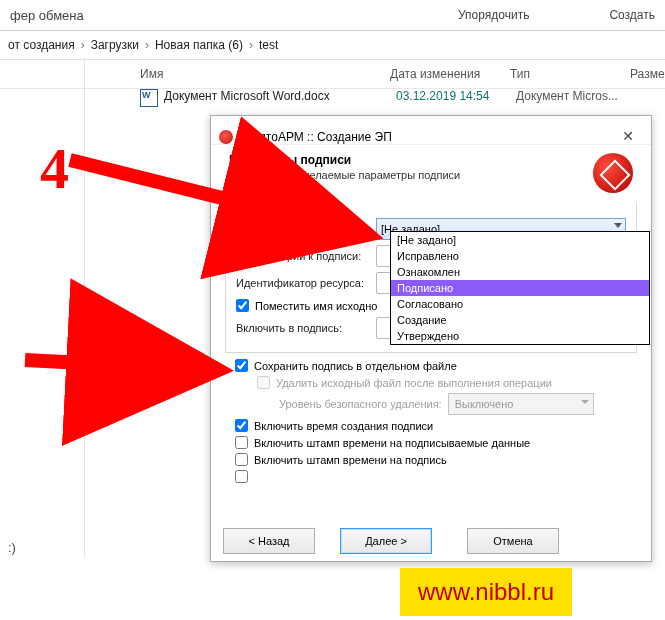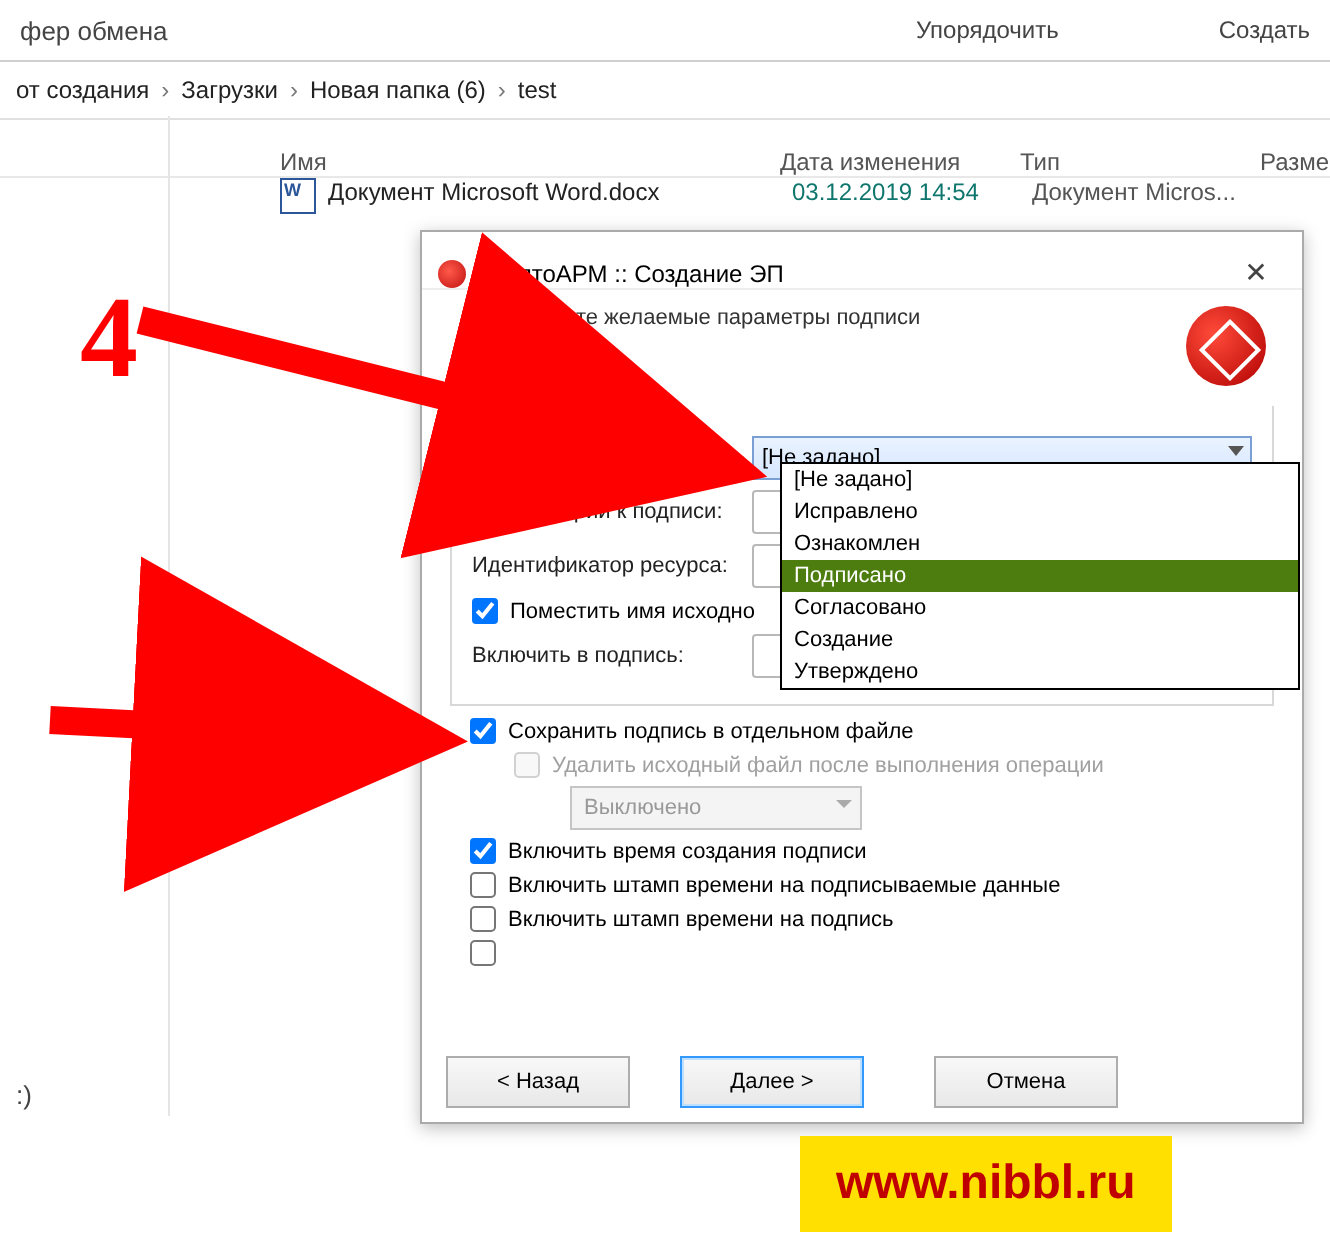--- a/index.html
+++ b/index.html
@@ -1,19 +1,19 @@
 <!DOCTYPE html>
 <html><head>
 <meta charset="utf-8">
 <style>
 html,body{margin:0;padding:0;font-family:"Segoe UI",Tahoma,sans-serif;font-size:12px;color:#000;background:#fff;width:665px;height:620px;overflow:hidden;position:relative}
 .top-strip{height:30px;border-bottom:1px solid #d0d0d0;display:flex;align-items:center;padding:0 10px;color:#444}
 .breadcrumbs{height:28px;border-bottom:1px solid #e0e0e0;display:flex;align-items:center;padding:0 8px;color:#222}
 .breadcrumbs .sep{margin:0 6px;color:#777}
-.columns{height:28px;display:flex;align-items:flex-end;border-bottom:1px solid #e8e8e8;color:#555;padding-left:140px}
+.columns{height:28px;display:flex;align-items:center;border-bottom:1px solid #e8e8e8;color:#555;padding-left:140px}
 .col-name{width:250px}
 .col-date{width:120px}
 .col-type{width:120px}
 .col-size{flex:1}
 .file-row{height:26px;display:flex;align-items:flex-start;padding-left:140px;color:#222}
 .file-row .docx-icon{width:16px;height:16px;border:1px solid #2b579a;background:#fff;margin-right:6px;position:relative}
 .file-row .docx-icon::after{content:"W";position:absolute;left:1px;top:0;font-size:9px;font-weight:bold;color:#2b579a}
 .file-row .fname{width:232px}
 .file-row .fdate{width:120px;color:#0f766e}
 .file-row .ftype{width:120px;color:#555}
@@ -31,34 +31,34 @@
 .big-icon::after{content:"";position:absolute;left:11px;top:11px;width:18px;height:18px;border:2px solid #fff;transform:rotate(45deg)}
 .group{margin:4px 14px 0 14px;border:1px solid #d8d8d8;border-top:none;position:relative;padding:10px 10px 8px 10px}
 .group .legend{position:absolute;top:-8px;left:8px;background:#fff;padding:0 4px;font-size:11px;color:#333}
 .row{display:flex;align-items:center;margin:5px 0;font-size:11px}
 .row .lbl{width:140px;color:#222}
 .combo{flex:1;height:20px;border:1px solid #7a9fd4;background:linear-gradient(#eaf3ff,#d6e7ff);display:flex;align-items:center;padding:0 4px;position:relative;font-size:11px}
 .combo .arrow{position:absolute;right:3px;top:4px;width:0;height:0;border-left:4px solid transparent;border-right:4px solid transparent;border-top:5px solid #555}
 .textbox{flex:1;height:20px;border:1px solid #b8b8b8;background:#fff;border-radius:2px}
 .drop{position:absolute;left:164px;top:245px;width:258px;border:1px solid #000;background:#fff;z-index:5;font-size:11px}
 .drop .opt{padding:2px 6px;cursor:pointer}
-.drop .opt.sel{background:#4d7c0f;color:#fff}
+.drop .opt.sel{background:#8b5cf6;color:#fff}
 .chk{display:flex;align-items:center;margin:4px 0;font-size:11px}
 .chk input{margin:0 6px 0 0;width:13px;height:13px}
 .chk.ind{margin-left:22px}
 .disabled{color:#a0a0a0}
 .droplvl{height:20px;border:1px solid #c5c5c5;background:#f4f4f4;color:#999;padding:0 18px 0 6px;display:inline-flex;align-items:center;position:relative;font-size:11px;margin-left:6px;width:120px}
 .droplvl .arrow{position:absolute;right:4px;top:6px;width:0;height:0;border-left:4px solid transparent;border-right:4px solid transparent;border-top:4px solid #aaa}
 .btnbar{position:absolute;left:0;right:0;bottom:0;height:40px;display:flex;align-items:center;padding:0 12px;gap:25px}
 .btn{height:24px;min-width:70px;padding:0 10px;border:1px solid #adadad;background:linear-gradient(#f8f8f8,#e8e8e8);font-size:11px;display:flex;align-items:center;justify-content:center;cursor:pointer}
 .btn.def{border:1px solid #3399ff;box-shadow:0 0 0 1px #bde0ff inset}
 .arrow-red{position:absolute;pointer-events:none}
 .arrow-red svg{overflow:visible}
 .num4{position:absolute;left:40px;top:135px;font-size:58px;font-weight:bold;color:#ff0000;font-family:"Times New Roman",serif}
-.watermark{position:absolute;left:400px;bottom:4px;background:#ffe000;padding:10px 18px;font-size:24px;font-weight:bold;color:#c00000;font-family:Arial,sans-serif}
+.watermark{position:absolute;left:400px;bottom:4px;background:#ffe000;padding:10px 18px;font-size:24px;font-weight:normal;color:#c00000;font-family:Arial,sans-serif}
 .crop-text{position:absolute;font-size:13px;color:#444}
 </style>
 </head>
 <body>
 
 <div class="top-strip">
   <span class="crop-text" style="position:static">фер обмена</span>
   <span style="flex:1"></span>
   <span>Упорядочить</span>
   <span style="width:80px"></span>
@@ -94,20 +94,21 @@
 
 <div class="dialog">
   <div class="titlebar">
     <span class="app-icon"></span>
     <span class="title">КриптоАРМ :: Создание ЭП</span>
     <span class="close">✕</span>
   </div>
 
   <div class="header-block">
     <div class="header-text">
+      <div class="h1">Параметры подписи</div>
       <div class="h2">Установите желаемые параметры подписи</div>
     </div>
     <div class="big-icon"></div>
   </div>
 
   <div class="group" style="position:relative">
     <span class="legend">Свойства подписи</span>
 
     <div class="row">
       <span class="lbl">Использование подписи:</span>
@@ -151,20 +152,21 @@
   <div style="margin:6px 24px 0 24px">
     <div class="chk">
       <input type="checkbox" checked="" style="">
       <span>Сохранить подпись в отдельном файле</span>
     </div>
     <div class="chk ind disabled">
       <input type="checkbox" disabled="" style="">
       <span>Удалить исходный файл после выполнения операции</span>
     </div>
     <div class="chk ind disabled" style="margin-left:44px">
+      <span>Уровень безопасного удаления:</span>
       <span class="droplvl">
         <span>Выключено</span>
         <span class="arrow"></span>
       </span>
     </div>
     <div class="chk">
       <input type="checkbox" checked="" style="">
       <span>Включить время создания подписи</span>
     </div>
     <div class="chk">

